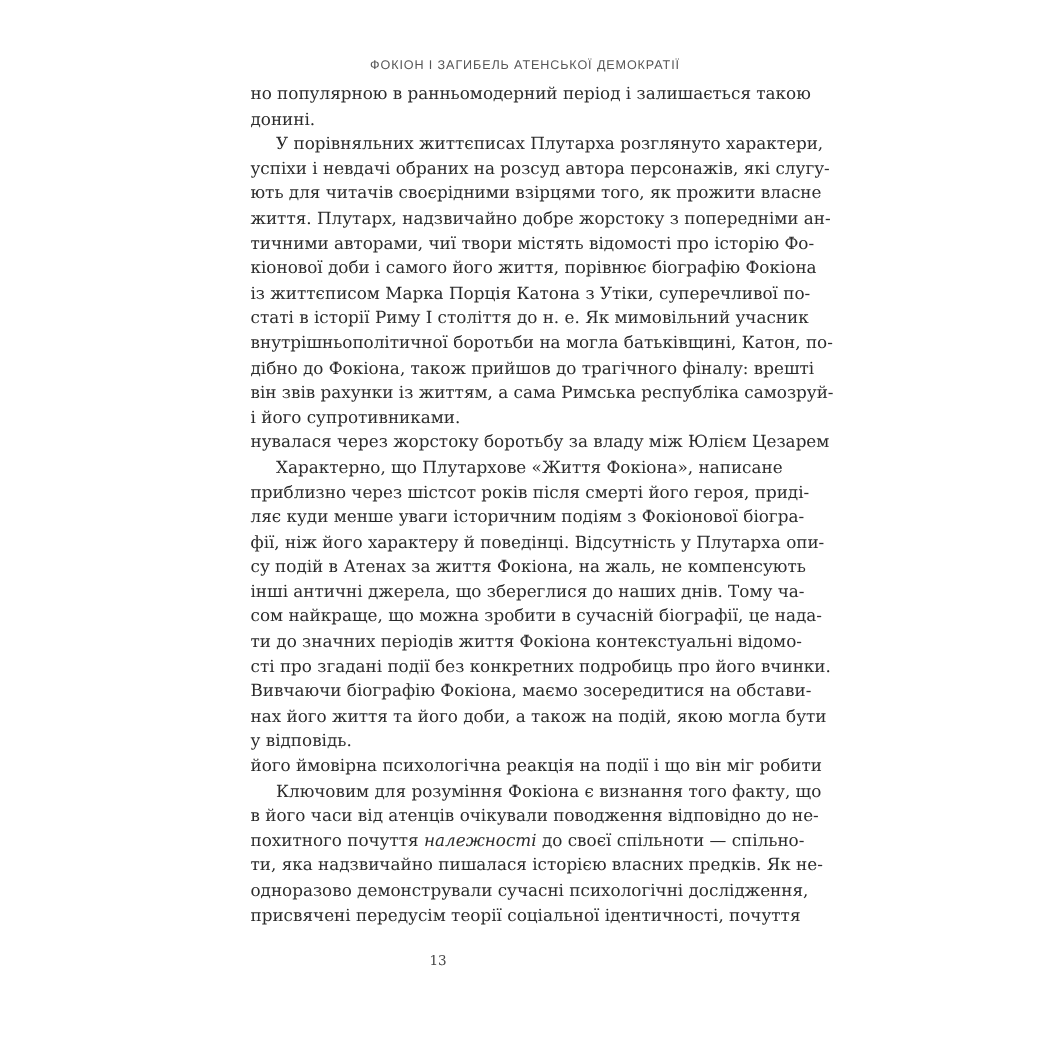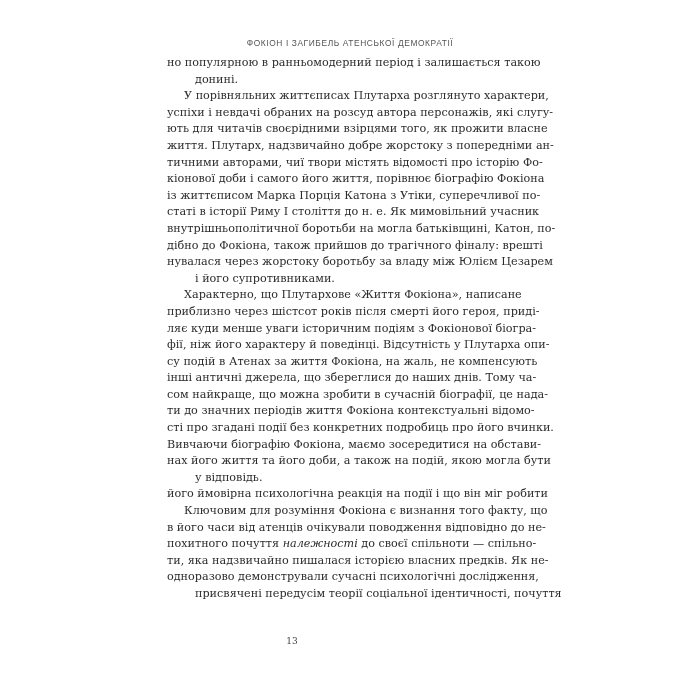--- a/index.html
+++ b/index.html
@@ -46,21 +46,20 @@
     .line {
       display: block;
       white-space: nowrap;
       text-align: justify;
       text-align-last: justify;
       height: 16.6px;
       overflow: visible;
     }
     .line.last {
       text-align-last: left;
-      margin-left: 28px;
     }
     .line.indent {
       padding-left: 17px;
     }
     .line em {
       font-style: italic;
       margin-top: 44px;
     }
     .folio {
       position: absolute;
@@ -87,22 +86,23 @@
         <span class="line indent">У порівняльних життєписах Плутарха розглянуто характери,</span>
         <span class="line">успіхи і невдачі обраних на розсуд автора персонажів, які слугу-</span>
         <span class="line">ють для читачів своєрідними взірцями того, як прожити власне</span>
         <span class="line">життя. Плутарх, надзвичайно добре жорстоку з попередніми ан-</span>
         <span class="line">тичними авторами, чиї твори містять відомості про історію Фо-</span>
         <span class="line">кіонової доби і самого його життя, порівнює біографію Фокіона</span>
         <span class="line">із життєписом Марка Порція Катона з Утіки, суперечливої по-</span>
         <span class="line">статі в історії Риму I століття до н. е. Як мимовільний учасник</span>
         <span class="line">внутрішньополітичної боротьби на могла батьківщині, Катон, по-</span>
         <span class="line">дібно до Фокіона, також прийшов до трагічного фіналу: врешті</span>
+        <span class="line">він звів рахунки із життям, а сама Римська республіка самозруй-</span>
+        <span class="line last">і його супротивниками.</span>
         <span class="line">нувалася через жорстоку боротьбу за владу між Юлієм Цезарем</span>
-        <span class="line last">і його супротивниками.</span>
       </div>
       <div>
         <span class="line indent">Характерно, що Плутархове «Життя Фокіона», написане</span>
         <span class="line">приблизно через шістсот років після смерті його героя, приді-</span>
         <span class="line">ляє куди менше уваги історичним подіям з Фокіонової біогра-</span>
         <span class="line">фії, ніж його характеру й поведінці. Відсутність у Плутарха опи-</span>
         <span class="line">су подій в Атенах за життя Фокіона, на жаль, не компенсують</span>
         <span class="line">інші античні джерела, що збереглися до наших днів. Тому ча-</span>
         <span class="line">сом найкраще, що можна зробити в сучасній біографії, це нада-</span>
         <span class="line">ти до значних періодів життя Фокіона контекстуальні відомо-</span>

